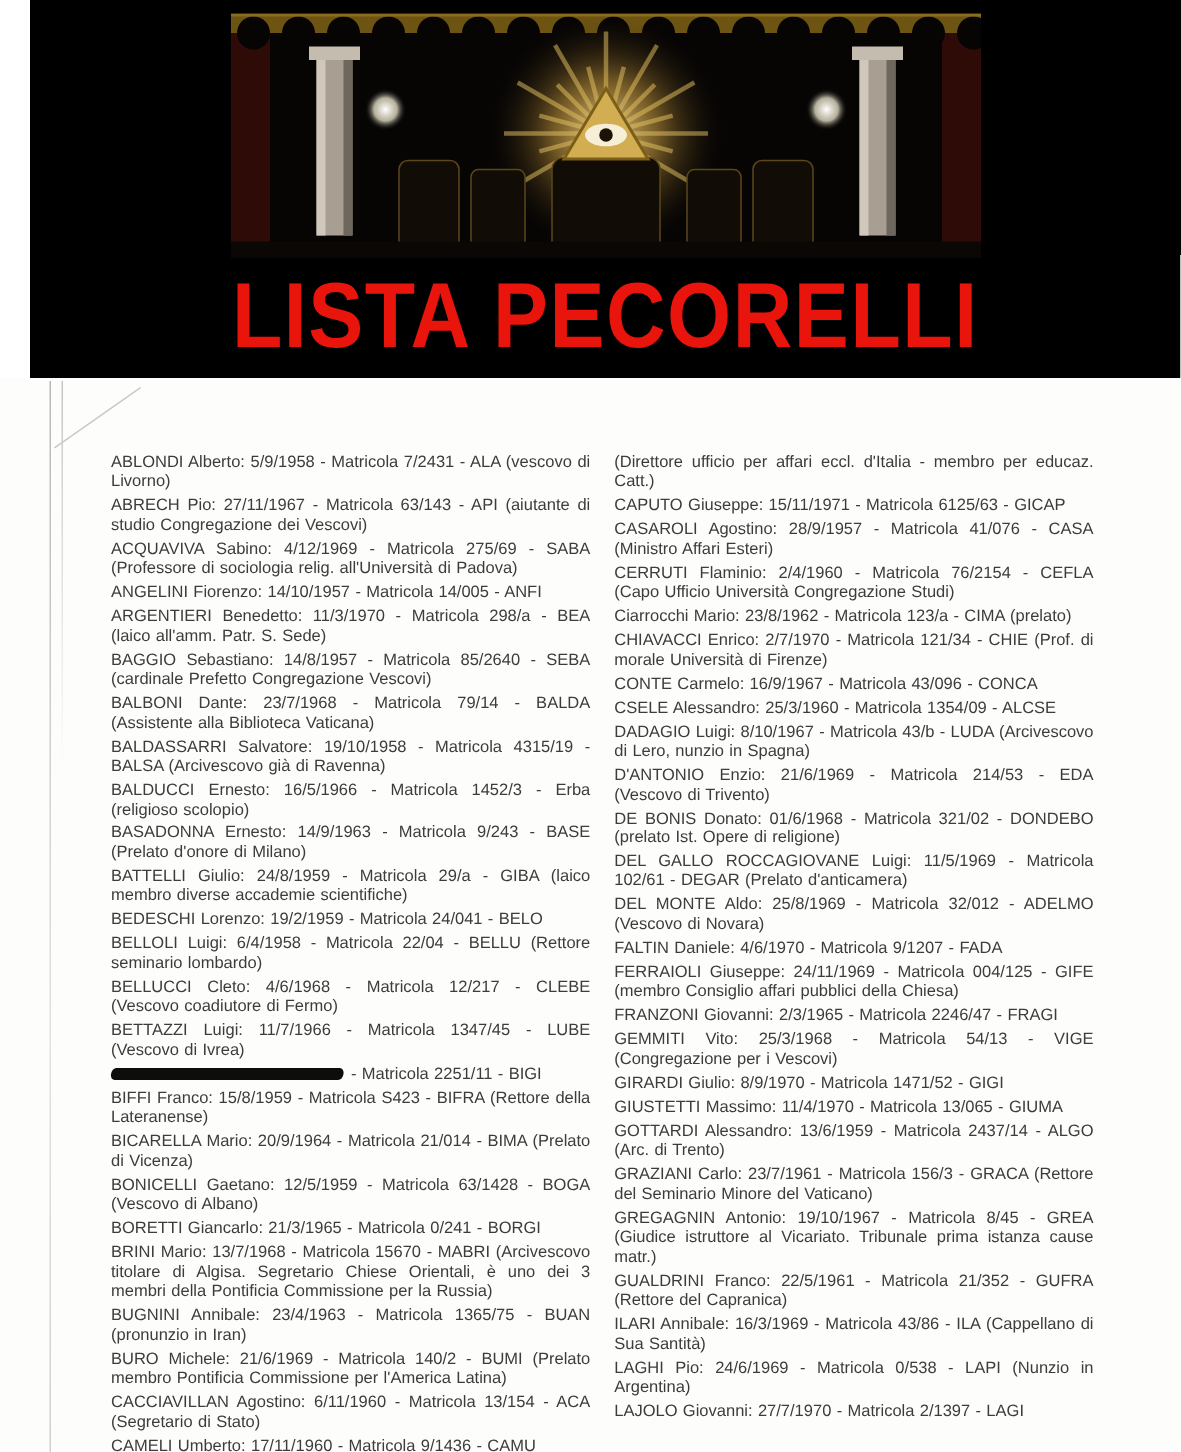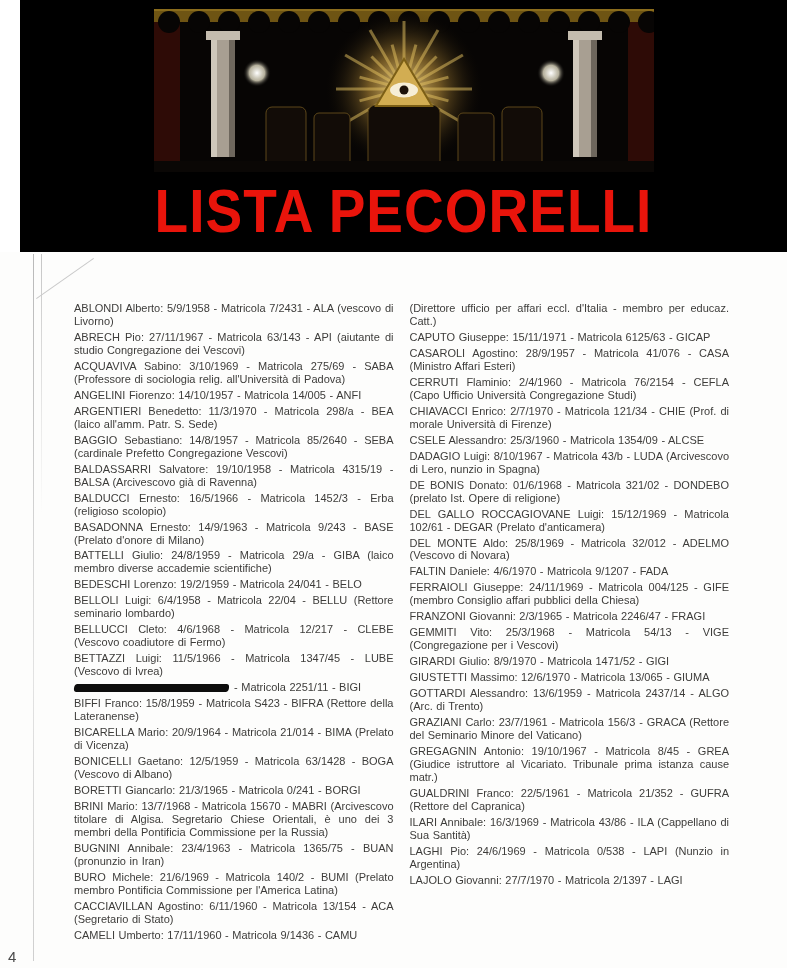--- a/index.html
+++ b/index.html
@@ -133,44 +133,45 @@
     <div class="crease-v2"></div>
     <div class="crease-diag"></div>
 
     <div class="cols">
       <div class="col">
 
           <p class="entry">ABLONDI Alberto: 5/9/1958 - Matricola 7/2431 - ALA (vescovo di Livorno)</p>
 
           <p class="entry">ABRECH Pio: 27/11/1967 - Matricola 63/143 - API (aiutante di studio Congregazione dei Vescovi)</p>
 
-          <p class="entry">ACQUAVIVA Sabino: 3/10/1969 - Matricola 275/69 - SABA (Professore di sociologia relig. all'Università di Padova)</p>
+          <p class="entry">ACQUAVIVA Sabino: 4/12/1969 - Matricola 275/69 - SABA (Professore di sociologia relig. all'Università di Padova)</p>
 
           <p class="entry">ANGELINI Fiorenzo: 14/10/1957 - Matricola 14/005 - ANFI</p>
 
           <p class="entry">ARGENTIERI Benedetto: 11/3/1970 - Matricola 298/a - BEA (laico all'amm. Patr. S. Sede)</p>
 
           <p class="entry">BAGGIO Sebastiano: 14/8/1957 - Matricola 85/2640 - SEBA (cardinale Prefetto Congregazione Vescovi)</p>
 
+          <p class="entry">BALBONI Dante: 23/7/1968 - Matricola 79/14 - BALDA (Assistente alla Biblioteca Vaticana)</p>
 
           <p class="entry">BALDASSARRI Salvatore: 19/10/1958 - Matricola 4315/19 - BALSA (Arcivescovo già di Ravenna)</p>
 
           <p class="entry">BALDUCCI Ernesto: 16/5/1966 - Matricola 1452/3 - Erba (religioso scolopio)</p>
 
           <p class="entry">BASADONNA Ernesto: 14/9/1963 - Matricola 9/243 - BASE (Prelato d'onore di Milano)</p>
 
           <p class="entry">BATTELLI Giulio: 24/8/1959 - Matricola 29/a - GIBA (laico membro diverse accademie scientifiche)</p>
 
           <p class="entry">BEDESCHI Lorenzo: 19/2/1959 - Matricola 24/041 - BELO</p>
 
           <p class="entry">BELLOLI Luigi: 6/4/1958 - Matricola 22/04 - BELLU (Rettore seminario lombardo)</p>
 
           <p class="entry">BELLUCCI Cleto: 4/6/1968 - Matricola 12/217 - CLEBE (Vescovo coadiutore di Fermo)</p>
 
-          <p class="entry">BETTAZZI Luigi: 11/5/1966 - Matricola 1347/45 - LUBE (Vescovo di Ivrea)</p>
+          <p class="entry">BETTAZZI Luigi: 11/7/1966 - Matricola 1347/45 - LUBE (Vescovo di Ivrea)</p>
 
           <p class="entry redacted">- Matricola 2251/11 - BIGI</p>
 
           <p class="entry">BIFFI Franco: 15/8/1959 - Matricola S423 - BIFRA (Rettore della Lateranense)</p>
 
           <p class="entry">BICARELLA Mario: 20/9/1964 - Matricola 21/014 - BIMA (Prelato di Vicenza)</p>
 
           <p class="entry">BONICELLI Gaetano: 12/5/1959 - Matricola 63/1428 - BOGA (Vescovo di Albano)</p>
 
           <p class="entry">BORETTI Giancarlo: 21/3/1965 - Matricola 0/241 - BORGI</p>
@@ -190,46 +191,49 @@
 
           <p class="entry">(Direttore ufficio per affari eccl. d'Italia - membro per educaz. Catt.)</p>
 
 
           <p class="entry">CAPUTO Giuseppe: 15/11/1971 - Matricola 6125/63 - GICAP</p>
 
           <p class="entry">CASAROLI Agostino: 28/9/1957 - Matricola 41/076 - CASA (Ministro Affari Esteri)</p>
 
           <p class="entry">CERRUTI Flaminio: 2/4/1960 - Matricola 76/2154 - CEFLA (Capo Ufficio Università Congregazione Studi)</p>
 
+          <p class="entry">Ciarrocchi Mario: 23/8/1962 - Matricola 123/a - CIMA (prelato)</p>
 
           <p class="entry">CHIAVACCI Enrico: 2/7/1970 - Matricola 121/34 - CHIE (Prof. di morale Università di Firenze)</p>
 
+          <p class="entry">CONTE Carmelo: 16/9/1967 - Matricola 43/096 - CONCA</p>
 
           <p class="entry">CSELE Alessandro: 25/3/1960 - Matricola 1354/09 - ALCSE</p>
 
           <p class="entry">DADAGIO Luigi: 8/10/1967 - Matricola 43/b - LUDA (Arcivescovo di Lero, nunzio in Spagna)</p>
 
+          <p class="entry">D'ANTONIO Enzio: 21/6/1969 - Matricola 214/53 - EDA (Vescovo di Trivento)</p>
 
           <p class="entry">DE BONIS Donato: 01/6/1968 - Matricola 321/02 - DONDEBO (prelato Ist. Opere di religione)</p>
 
-          <p class="entry">DEL GALLO ROCCAGIOVANE Luigi: 15/12/1969 - Matricola 102/61 - DEGAR (Prelato d'anticamera)</p>
+          <p class="entry">DEL GALLO ROCCAGIOVANE Luigi: 11/5/1969 - Matricola 102/61 - DEGAR (Prelato d'anticamera)</p>
 
           <p class="entry">DEL MONTE Aldo: 25/8/1969 - Matricola 32/012 - ADELMO (Vescovo di Novara)</p>
 
           <p class="entry">FALTIN Daniele: 4/6/1970 - Matricola 9/1207 - FADA</p>
 
           <p class="entry">FERRAIOLI Giuseppe: 24/11/1969 - Matricola 004/125 - GIFE (membro Consiglio affari pubblici della Chiesa)</p>
 
           <p class="entry">FRANZONI Giovanni: 2/3/1965 - Matricola 2246/47 - FRAGI</p>
 
           <p class="entry">GEMMITI Vito: 25/3/1968 - Matricola 54/13 - VIGE (Congregazione per i Vescovi)</p>
 
           <p class="entry">GIRARDI Giulio: 8/9/1970 - Matricola 1471/52 - GIGI</p>
 
-          <p class="entry">GIUSTETTI Massimo: 12/6/1970 - Matricola 13/065 - GIUMA</p>
+          <p class="entry">GIUSTETTI Massimo: 11/4/1970 - Matricola 13/065 - GIUMA</p>
 
           <p class="entry">GOTTARDI Alessandro: 13/6/1959 - Matricola 2437/14 - ALGO (Arc. di Trento)</p>
 
 
           <p class="entry">GRAZIANI Carlo: 23/7/1961 - Matricola 156/3 - GRACA (Rettore del Seminario Minore del Vaticano)</p>
 
           <p class="entry">GREGAGNIN Antonio: 19/10/1967 - Matricola 8/45 - GREA (Giudice istruttore al Vicariato. Tribunale prima istanza cause matr.)</p>
 
           <p class="entry">GUALDRINI Franco: 22/5/1961 - Matricola 21/352 - GUFRA (Rettore del Capranica)</p>
 

